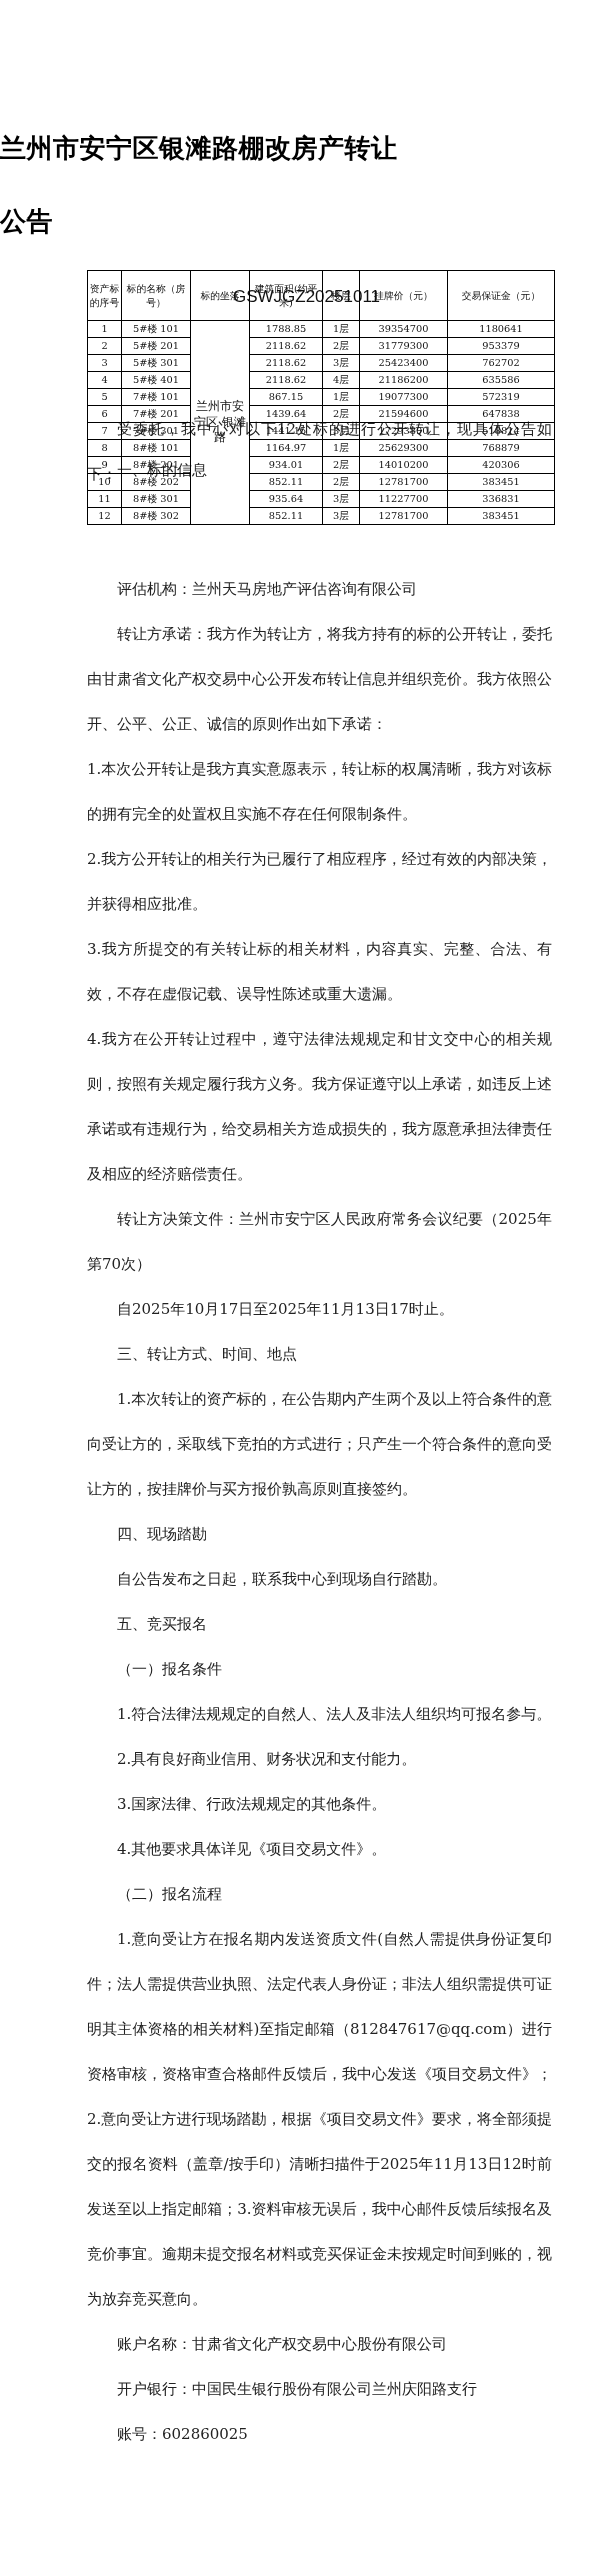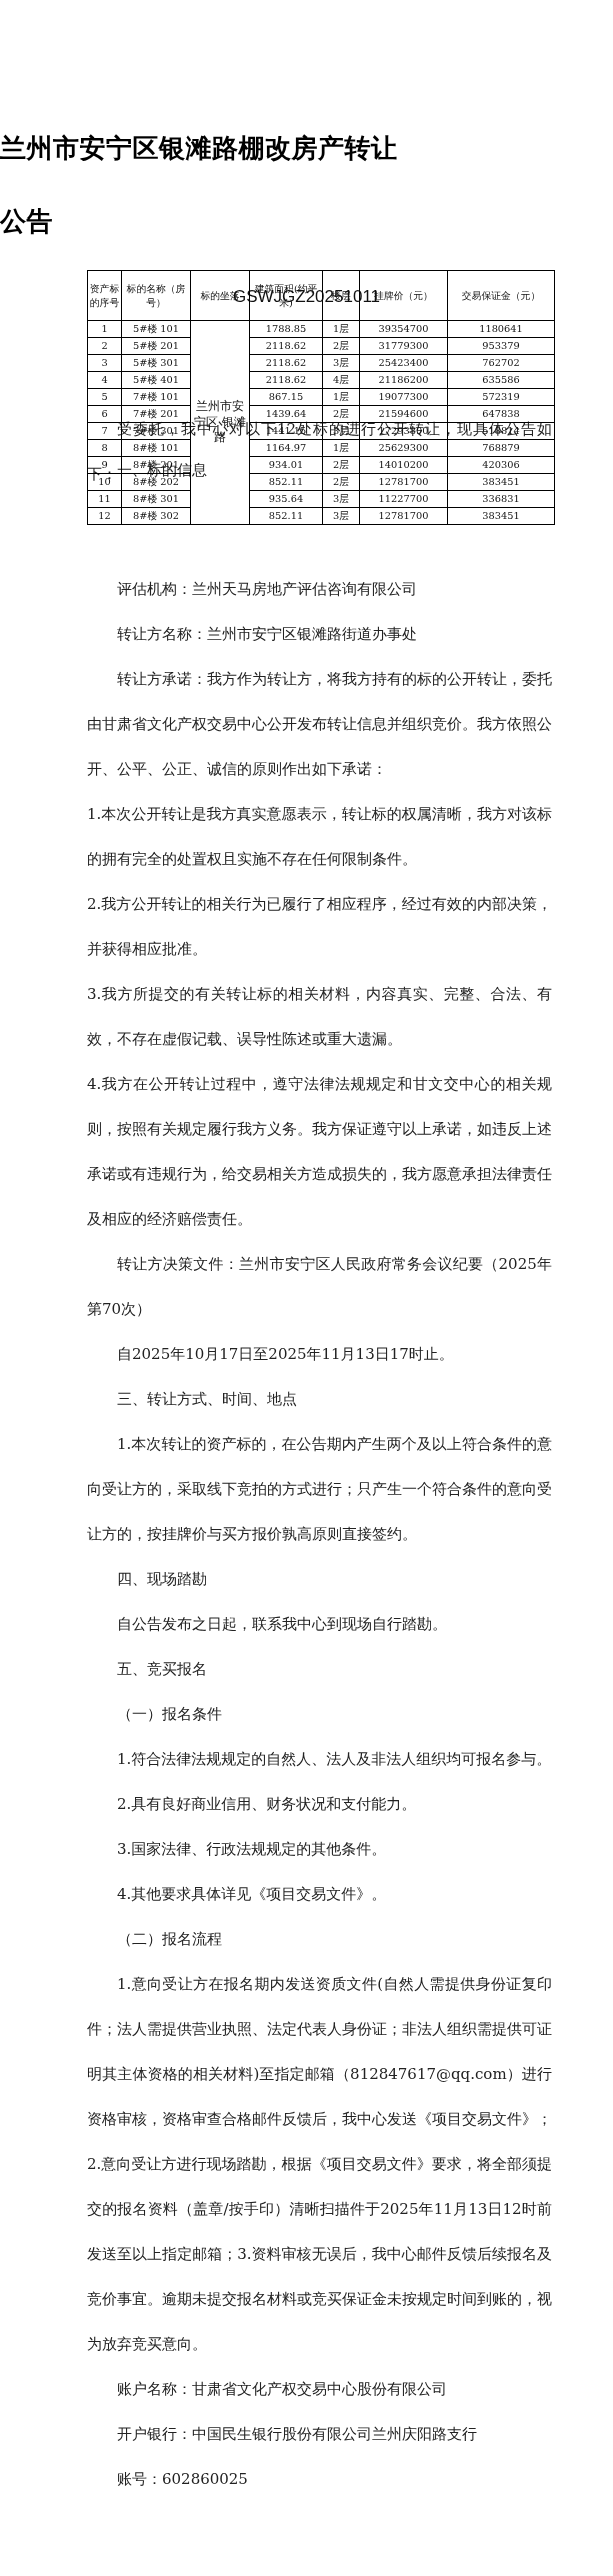--- a/index.html
+++ b/index.html
@@ -157,21 +157,20 @@
           <td>3层</td>
           <td>12781700</td>
           <td>383451</td>
         </tr>
       </tbody>
     </table>
   </div>
 
   <div class="body-text" style="top:567px; line-height:45px;">
     <p class="p indent">评估机构：兰州天马房地产评估咨询有限公司</p>
-    <p class="p indent">转让方名称：兰州市安宁区银滩路街道办事处</p>
     <p class="p indent">转让方承诺：我方作为转让方，将我方持有的标的公开转让，委托由甘肃省文化产权交易中心公开发布转让信息并组织竞价。我方依照公开、公平、公正、诚信的原则作出如下承诺：</p>
     <p class="p">1.本次公开转让是我方真实意愿表示，转让标的权属清晰，我方对该标的拥有完全的处置权且实施不存在任何限制条件。</p>
     <p class="p">2.我方公开转让的相关行为已履行了相应程序，经过有效的内部决策，并获得相应批准。</p>
     <p class="p">3.我方所提交的有关转让标的相关材料，内容真实、完整、合法、有效，不存在虚假记载、误导性陈述或重大遗漏。</p>
     <p class="p">4.我方在公开转让过程中，遵守法律法规规定和甘文交中心的相关规则，按照有关规定履行我方义务。我方保证遵守以上承诺，如违反上述承诺或有违规行为，给交易相关方造成损失的，我方愿意承担法律责任及相应的经济赔偿责任。</p>
     <p class="p indent">转让方决策文件：兰州市安宁区人民政府常务会议纪要（2025年第70次）</p>
 
     <p class="p indent">自2025年10月17日至2025年11月13日17时止。</p>
 
     <p class="p indent">三、转让方式、时间、地点</p>

